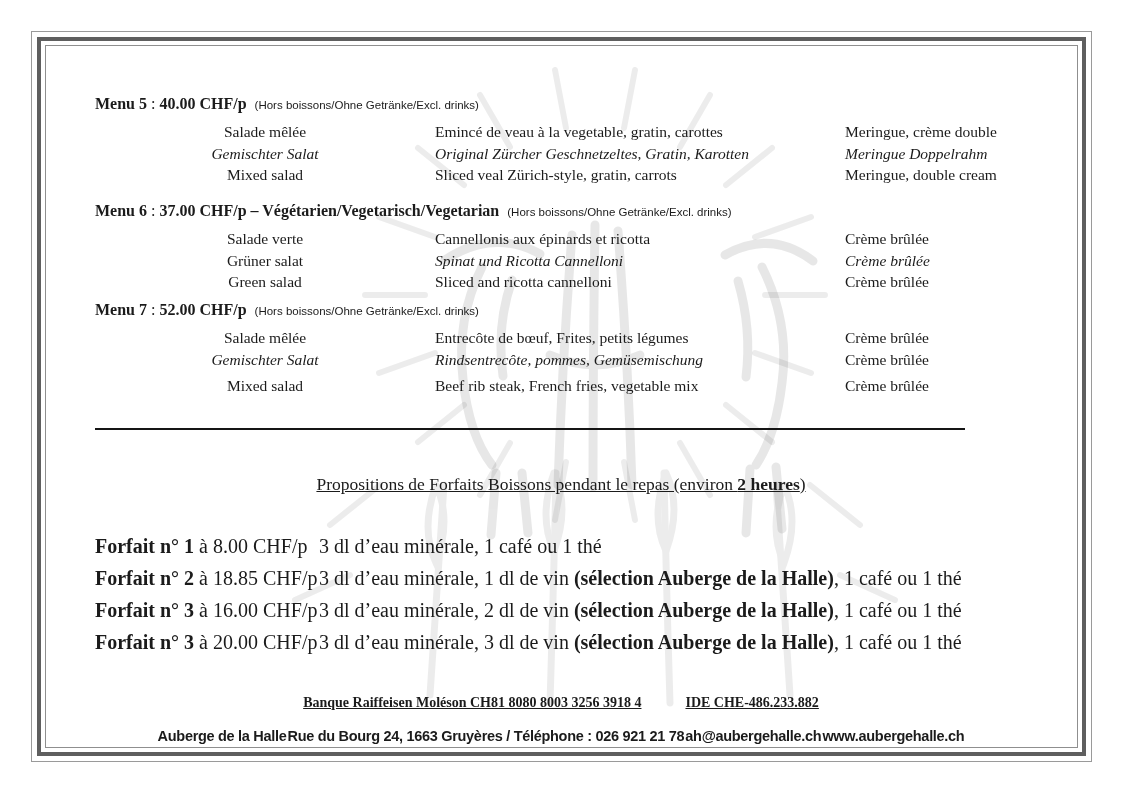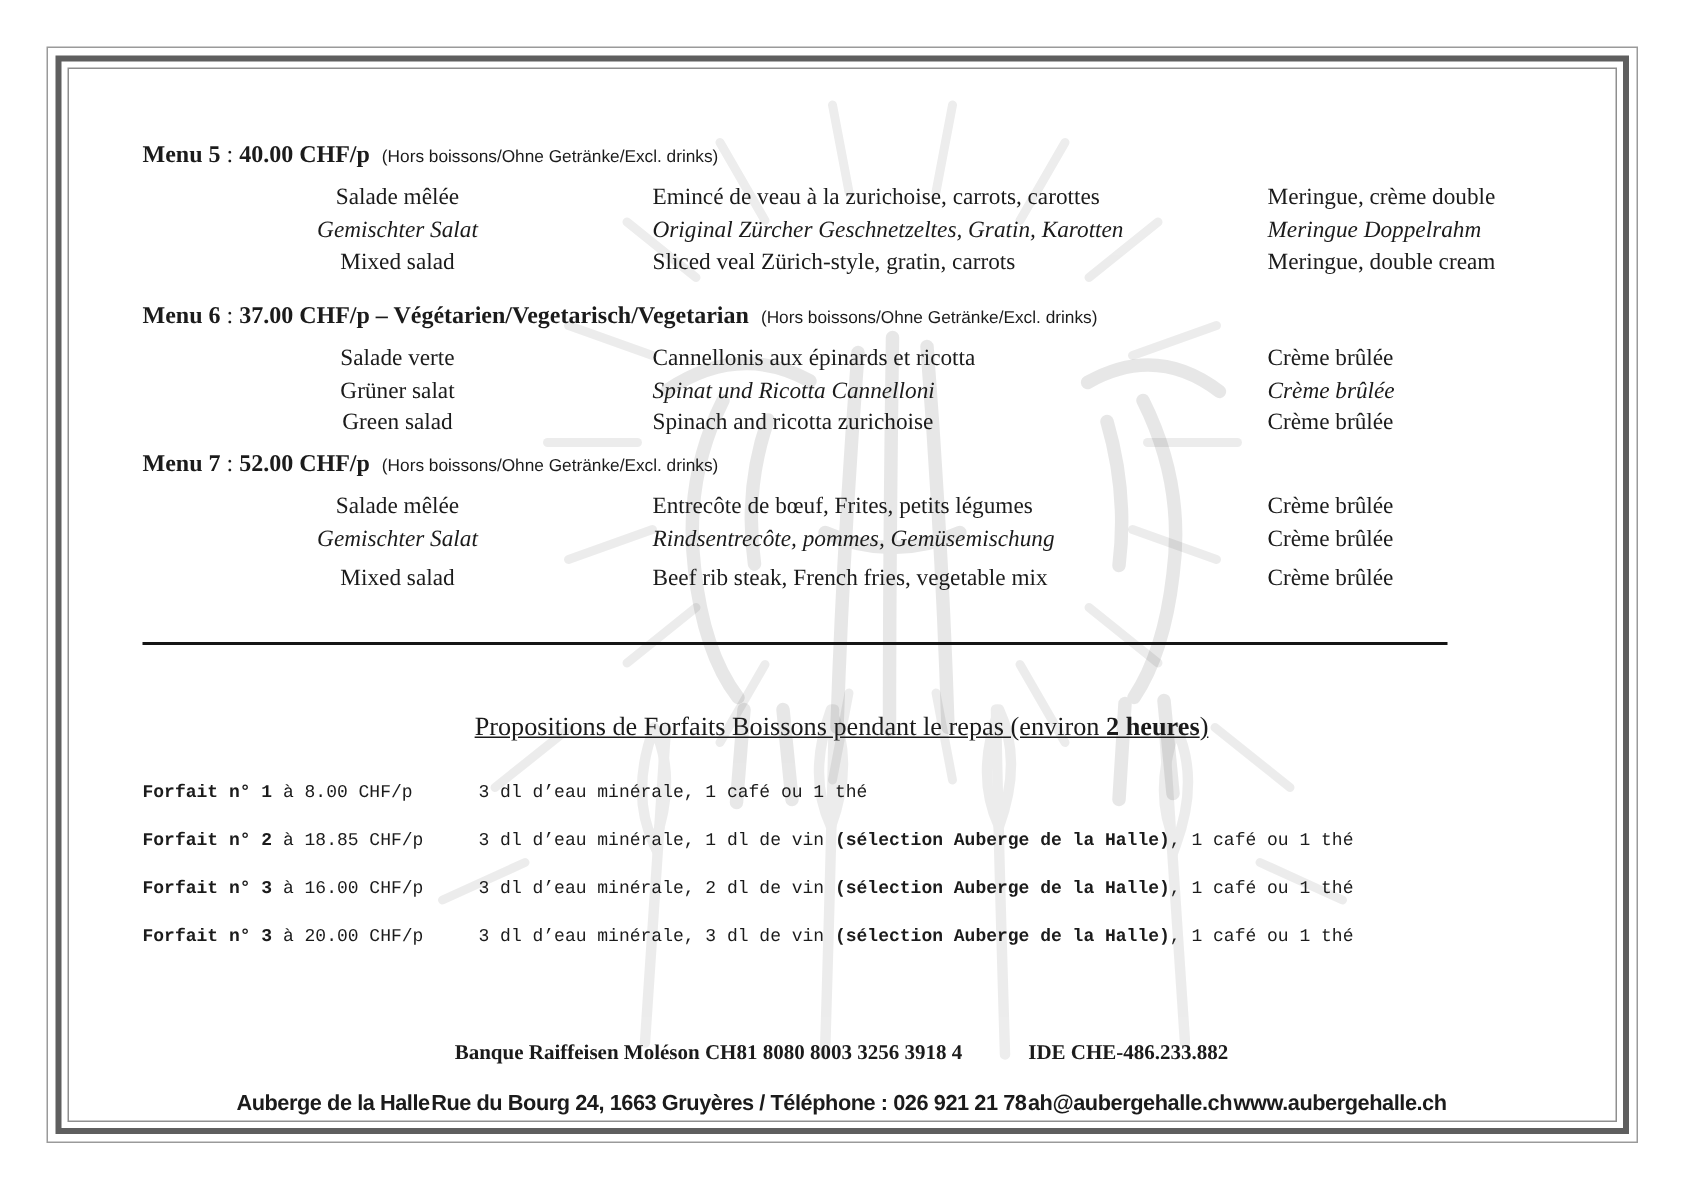--- a/index.html
+++ b/index.html
@@ -22,24 +22,24 @@
   .c1{width:340px;flex:none;text-align:center;}
   .c2{width:410px;flex:none;}
   .c3{flex:1;}
   .it{font-style:italic;}
   .gap-top{margin-top:5px;}
   .menu-5{top:92px;}
   .menu-6{top:199px;}
   .menu-7{top:298px;}
   .divider{position:absolute;left:95px;top:428px;width:870px;height:2px;background:#151515;}
   .heading{position:absolute;left:31px;right:31px;top:474px;text-align:center;font-size:17.5px;text-decoration:underline;}
-  .forfaits{position:absolute;left:95px;top:512px;right:60px;font-size:12px;font-family:Liberation Mono, monospace;}
+  .forfaits{position:absolute;left:95px;top:530px;right:60px;font-size:20px;}
   .frow{display:flex;height:32px;align-items:center;white-space:nowrap;}
   .flabel{width:224px;flex:none;}
-  .bank{position:absolute;left:31px;right:31px;top:695px;text-align:center;font-weight:bold;font-size:14px;white-space:nowrap;}
+  .bank{position:absolute;left:31px;right:31px;top:695px;text-align:center;font-weight:bold;font-size:14px;white-space:nowrap;text-decoration:underline;}
   .bank .ide{margin-left:44px;}
   .contact{position:absolute;left:31px;right:31px;top:728px;text-align:center;
     font-family:"Liberation Sans",sans-serif;font-weight:bold;font-size:14.5px;letter-spacing:-0.3px;white-space:nowrap;}
   .contact .seg{margin-left:1px;}
   .contact .seg:first-child{margin-left:0;text-align:center;}
 </style>
 </head>
 <body>
 
 <div class="page">
@@ -107,21 +107,21 @@
     </div>
   </div>
 
   <section class="menu menu-5">
     <div class="menu-header">
       <span class="b">Menu 5</span><span> : </span><span class="b">40.00 CHF/p</span>
       <span class="note">(Hors boissons/Ohne Getränke/Excl. drinks)</span>
     </div>
     <div class="mrow">
       <span class="c1">Salade mêlée</span>
-      <span class="c2">Emincé de veau à la zurichoise, carrots, carottes</span>
+      <span class="c2">Emincé de veau à la vegetable, gratin, carottes</span>
       <span class="c3">Meringue, crème double</span>
     </div>
     <div class="mrow it">
       <span class="c1">Gemischter Salat</span>
       <span class="c2">Original Zürcher Geschnetzeltes, Gratin, Karotten</span>
       <span class="c3">Meringue Doppelrahm</span>
     </div>
     <div class="mrow">
       <span class="c1">Mixed salad</span>
       <span class="c2">Sliced veal Zürich-style, gratin, carrots</span>
@@ -139,21 +139,21 @@
       <span class="c2">Cannellonis aux épinards et ricotta</span>
       <span class="c3">Crème brûlée</span>
     </div>
     <div class="mrow">
       <span class="c1">Grüner salat</span>
       <span class="c2 it">Spinat und Ricotta Cannelloni</span>
       <span class="c3 it">Crème brûlée</span>
     </div>
     <div class="mrow">
       <span class="c1">Green salad</span>
-      <span class="c2">Spinach and ricotta zurichoise</span>
+      <span class="c2">Sliced and ricotta cannelloni</span>
       <span class="c3">Crème brûlée</span>
     </div>
   </section>
 
   <section class="menu menu-7">
     <div class="menu-header">
       <span class="b">Menu 7</span><span> : </span><span class="b">52.00 CHF/p</span>
       <span class="note">(Hors boissons/Ohne Getränke/Excl. drinks)</span>
     </div>
     <div class="mrow">

